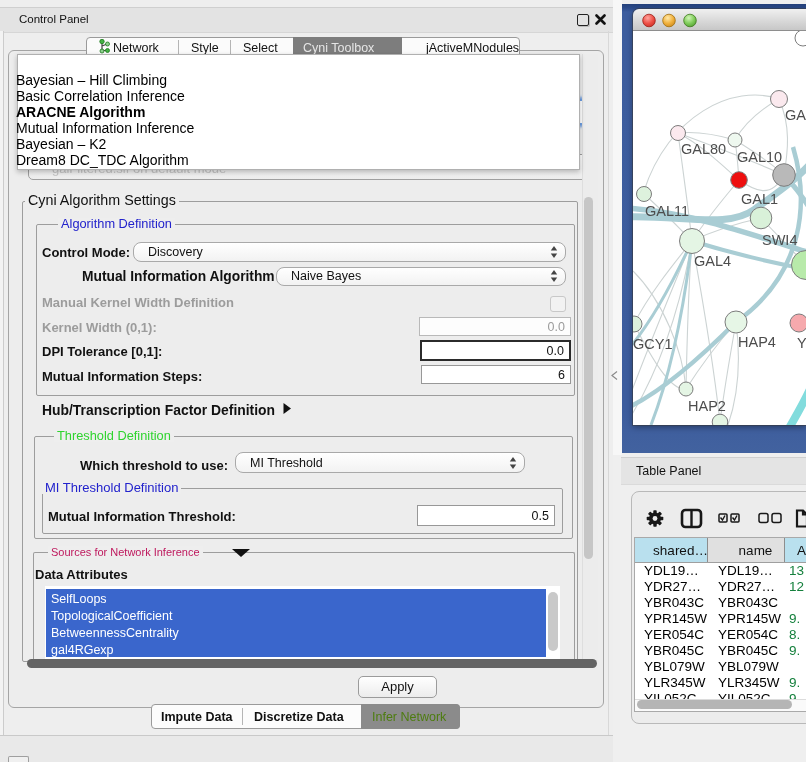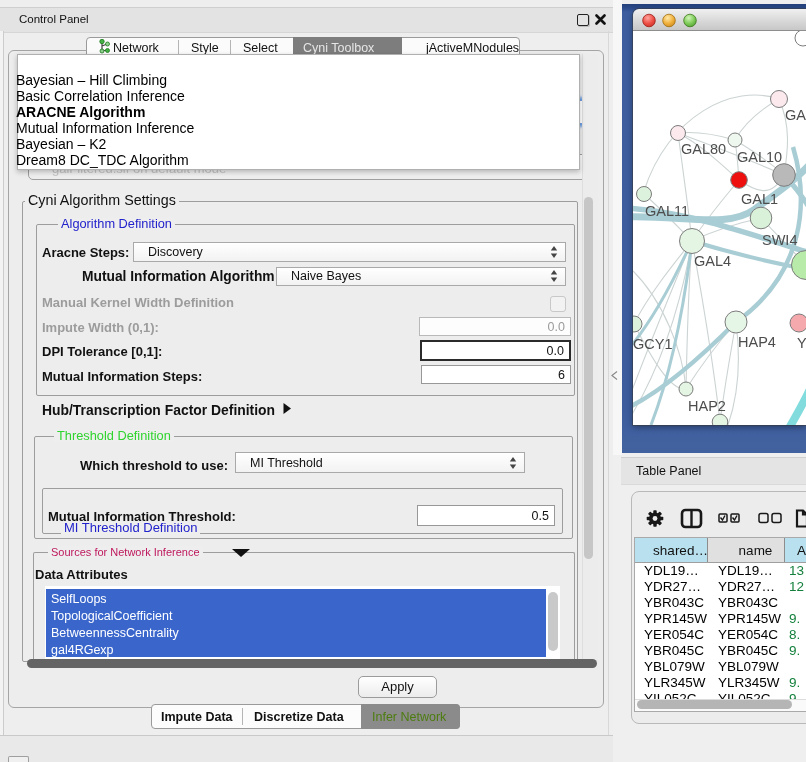--- a/index.html
+++ b/index.html
@@ -2,21 +2,21 @@
 <html><head>
 <meta charset="utf-8">
 <style>
   html,body{margin:0;padding:0;}
   body{width:806px;height:762px;overflow:hidden;font-family:"Liberation Sans",sans-serif;background:#efefef;}
   #stage{position:absolute;top:0;left:0;width:806px;height:762px;overflow:hidden;}
   .abs{position:absolute;}
   .grp{position:absolute;border:1px solid #9d9d9d;border-radius:2px;}
   .gtitle{position:absolute;background:#eeeeee;padding:0 3px;font-size:12px;line-height:12px;white-space:nowrap;}
   .lbl{position:absolute;font-size:13px;font-weight:bold;color:#111;white-space:nowrap;}
-  .combo{position:absolute;background:linear-gradient(#ffffff,#f2f2f2);border:1px solid #a9a9a9;border-radius:0;box-sizing:border-box;font-size:12.5px;color:#111;}
+  .combo{position:absolute;background:linear-gradient(#ffffff,#f2f2f2);border:1px solid #a9a9a9;border-radius:8px;box-sizing:border-box;font-size:12.5px;color:#111;}
   .combo .ct{position:absolute;left:14px;top:50%;transform:translateY(-50%);white-space:nowrap;}
   .combo .arr{position:absolute;right:7px;top:50%;transform:translateY(-50%);width:8px;height:12px;}
   .field{position:absolute;background:#fff;border:1px solid #989898;box-sizing:border-box;font-size:12.5px;color:#111;text-align:right;}
   .field span{position:absolute;right:5px;top:50%;transform:translateY(-50%);}
 </style>
 </head>
 <body>
 <div id="stage">
 
   <div class="abs" style="left:0;top:0;width:613px;height:735px;background:#eeeeee;"></div>
@@ -58,42 +58,42 @@
 
   <div class="abs" style="left:28px;top:154px;width:559px;height:26px;border-radius:5px;background:linear-gradient(#fbfbfb,#ededed);border:1px solid #9f9f9f;box-sizing:border-box;"></div>
   <div class="abs" style="left:52px;top:161px;font-size:13px;color:#c6c6c6;">galFiltered.sif on default mode</div>
 
   <div class="grp" style="left:22px;top:201px;width:554px;height:459px;"></div>
   <div class="gtitle" style="left:25px;top:194px;font-size:14.3px;color:#111;">Cyni Algorithm Settings</div>
 
   <div class="grp" style="left:36px;top:224px;width:537px;height:170px;"></div>
   <div class="gtitle" style="left:58px;top:218px;font-size:12.8px;color:#2222cc;">Algorithm Definition</div>
 
-  <div class="lbl" style="left:42px;top:244.5px;">Aracne Steps:</div>
+  <div class="lbl" style="left:42px;top:244.5px;">Control Mode:</div>
   <div class="combo" style="left:133px;top:242px;width:433px;height:19.5px;">
     <span class="ct">Discovery</span>
     <svg class="arr" viewBox="0 0 8 12">
         <path d="M4 0 L7.2 4.5 H0.8 Z" fill="#444"></path>
         <path d="M4 12 L7.2 7.5 H0.8 Z" fill="#444"></path>
       </svg>
   </div>
 
   <div class="lbl" style="left:42px;top:269px;font-size:13.8px;margin-left:40px;">Mutual Information Algorithm Type:</div>
   <div class="combo" style="left:276px;top:266.5px;width:290px;height:19.5px;">
     <span class="ct">Naive Bayes</span>
     <svg class="arr" viewBox="0 0 8 12">
         <path d="M4 0 L7.2 4.5 H0.8 Z" fill="#444"></path>
         <path d="M4 12 L7.2 7.5 H0.8 Z" fill="#444"></path>
       </svg>
   </div>
 
   <div class="lbl" style="left:42px;top:294.5px;color:#9c9c9c;">Manual Kernel Width Definition</div>
   <div class="abs" style="left:550px;top:296px;width:14px;height:14px;background:#f2f2f2;border:1px solid #c8c8c8;border-radius:3px;"></div>
 
-  <div class="lbl" style="left:42px;top:320px;color:#9c9c9c;">Impute Width (0,1):</div>
+  <div class="lbl" style="left:42px;top:320px;color:#9c9c9c;">Kernel Width (0,1):</div>
   <div class="field" style="left:419px;top:317px;width:152px;height:19px;border-color:#b9b9b9;background:#fdfdfd;">
       <span style="color:#9c9c9c;">0.0</span>
     </div>
 
   <div class="lbl" style="left:42px;top:344px;">DPI Tolerance [0,1]:</div>
   <div class="field" style="left:420px;top:340px;width:151px;height:21px;border:2px solid #2b2b2b;">
       <span>0.0</span>
     </div>
 
   <div class="lbl" style="left:42px;top:369px;">Mutual Information Steps:</div>
@@ -112,21 +112,21 @@
   <div class="lbl" style="left:80px;top:457.5px;">Which threshold to use:</div>
   <div class="combo" style="left:235px;top:452px;width:290px;height:21px;">
     <span class="ct">MI Threshold</span>
     <svg class="arr" viewBox="0 0 8 12">
         <path d="M4 0 L7.2 4.5 H0.8 Z" fill="#444"></path>
         <path d="M4 12 L7.2 7.5 H0.8 Z" fill="#444"></path>
       </svg>
   </div>
 
   <div class="grp" style="left:42px;top:488px;width:519px;height:44px;"></div>
-  <div class="gtitle" style="left:61px;top:481.5px;font-size:13px;color:#2222cc;margin-top:40px;">MI Threshold Definition</div>
+  <div class="gtitle" style="left:42px;top:481.5px;font-size:13px;color:#2222cc;">MI Threshold Definition</div>
   <div class="lbl" style="left:48px;top:508.5px;">Mutual Information Threshold:</div>
   <div class="field" style="left:417px;top:505px;width:138px;height:21px;">
       <span>0.5</span>
     </div>
 
   <div class="grp" style="left:33px;top:552px;width:540px;height:115px;border-bottom:none;"></div>
   <div class="gtitle" style="left:48px;top:545.5px;font-size:11px;color:#be185d;">Sources for Network Inference</div>
   <svg class="abs" style="left:231px;top:548px;" width="20" height="10" viewBox="0 0 20 10">
       <path d="M1 1 L19 1 L10 9 Z" fill="#111"></path>
     </svg>

